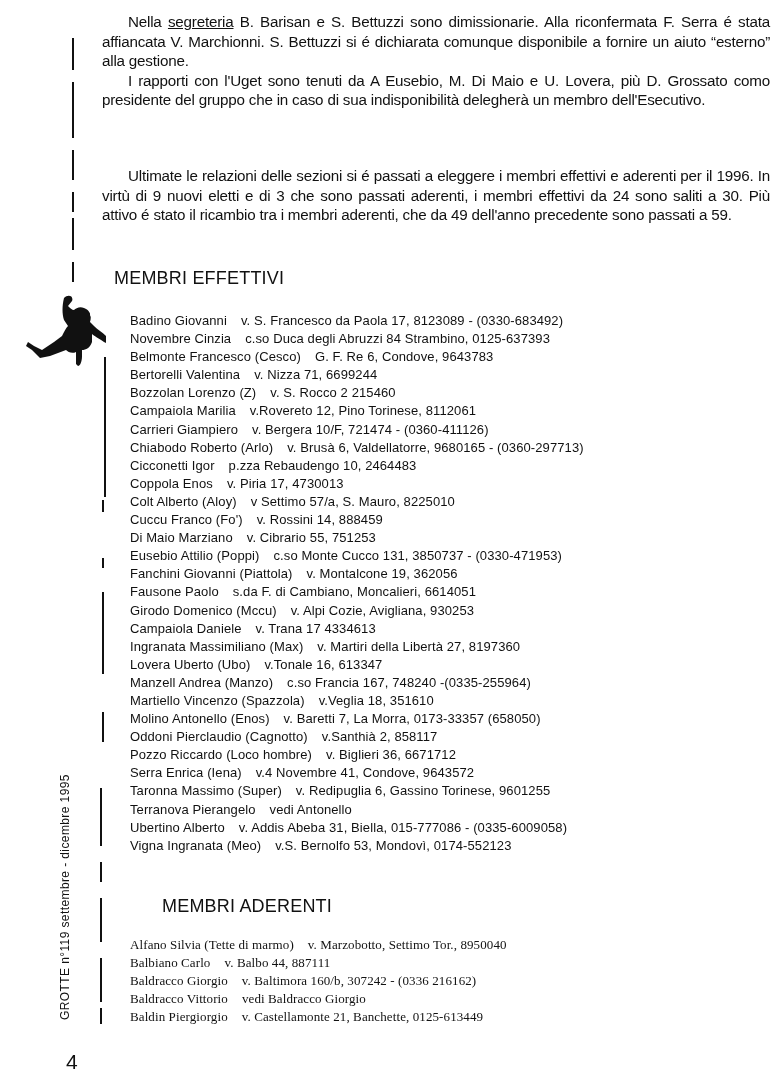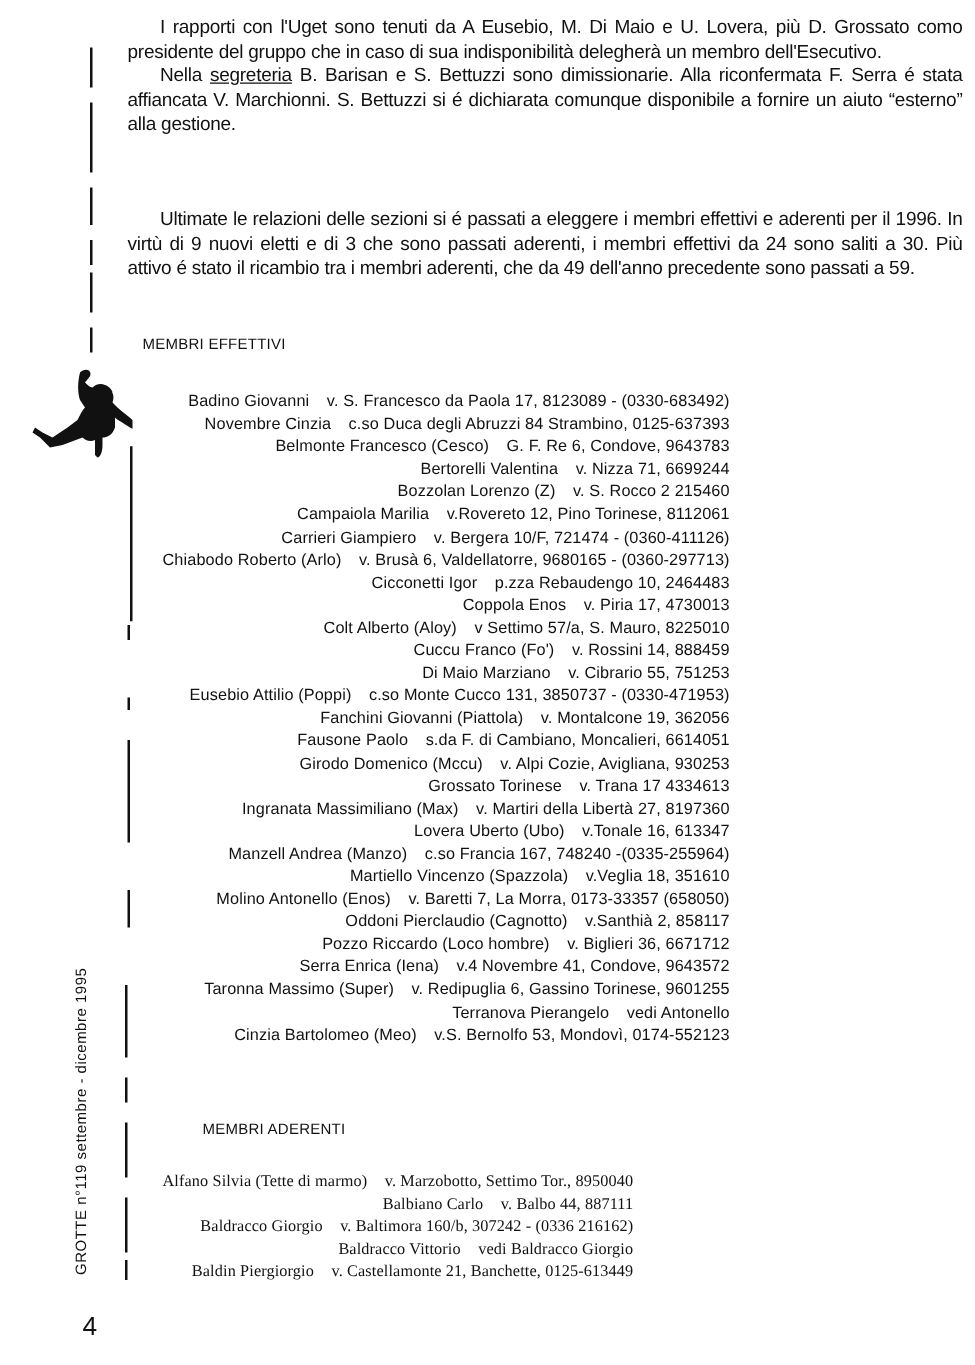--- a/index.html
+++ b/index.html
@@ -8,45 +8,45 @@
     font-family: "Liberation Sans", sans-serif; color: #111111;
   }
   .para {
     position: absolute; left: 102px; width: 668px;
     font-size: 15.2px; line-height: 19.6px; text-align: justify;
     letter-spacing: -0.2px;
   }
   .para p { margin: 0; text-indent: 26px; }
   .underline { text-decoration: underline; }
   .section-title {
-    position: absolute; font-size: 12px; letter-spacing: 0.2px; text-transform: uppercase;
+    position: absolute; font-size: 18px; letter-spacing: 0.2px; text-transform: uppercase;
   }
-  .list { position: absolute; left: 130px; margin: 0; padding: 0; list-style: none; text-align: right; }
+  .list { position: absolute; left: 130px; margin: 0; padding: 0; list-style: none; }
   .list li {
     font-size: 13px; line-height: 18.1px; white-space: nowrap; letter-spacing: 0.1px;
   }
   .list .nm { display: inline-block; }
   .list .gap { display: inline-block; width: 14px; }
   .vbar { position: absolute; width: 1.5px; background: #111; }
   .side-caption {
     position: absolute; left: 58px; top: 1020px;
     transform: rotate(-90deg); transform-origin: 0 0;
     font-size: 12px; letter-spacing: 0.4px; white-space: nowrap;
   }
   .page-num {
     position: absolute; left: 66px; top: 1050px; font-size: 21px;
   }
   .climber { position: absolute; left: 10px; top: 292px; width: 96px; height: 80px; }
 </style>
 </head>
 <body>
 
 <div class="para" style="top:12px;">
+  <p><span>Nella </span><span class="underline">segreteria</span><span> B. Barisan  e S. Bettuzzi sono dimissionarie. Alla riconfermata F. Serra é stata affiancata V. Marchionni. S. Bettuzzi si é dichiarata comunque disponibile a fornire un aiuto “esterno” alla gestione.</span></p>
   <p><span>I rapporti con l'Uget sono tenuti da A Eusebio, M. Di Maio e U. Lovera, più D. Grossato como presidente del gruppo che in caso di sua indisponibilità delegherà un membro dell'Esecutivo.</span></p>
-  <p><span>Nella </span><span class="underline">segreteria</span><span> B. Barisan  e S. Bettuzzi sono dimissionarie. Alla riconfermata F. Serra é stata affiancata V. Marchionni. S. Bettuzzi si é dichiarata comunque disponibile a fornire un aiuto “esterno” alla gestione.</span></p>
 </div>
 
 <div class="para" style="top:166px;">
   <p>Ultimate le relazioni delle sezioni si é passati a eleggere i membri effettivi e aderenti per il 1996. In virtù di 9 nuovi eletti e di 3 che sono passati aderenti, i membri effettivi da 24 sono saliti a 30. Più attivo é stato il ricambio tra i membri aderenti, che da 49 dell'anno precedente sono passati a 59.</p>
 </div>
 
 <div class="section-title" style="left:114px; top:268px;">MEMBRI EFFETTIVI</div>
 <ul class="list" id="list-effettivi" style="top:312px;">
     <li><span class="nm">Badino Giovanni</span><span class="gap"></span><span>v. S. Francesco da Paola 17,   8123089 - (0330-683492)</span></li>
     <li><span class="nm">Novembre Cinzia</span><span class="gap"></span><span>c.so Duca degli Abruzzi 84  Strambino, 0125-637393</span></li>
@@ -58,32 +58,33 @@
     <li><span class="nm">Chiabodo Roberto (Arlo)</span><span class="gap"></span><span>v. Brusà 6, Valdellatorre, 9680165 - (0360-297713)</span></li>
     <li><span class="nm">Cicconetti Igor</span><span class="gap"></span><span>p.zza Rebaudengo 10, 2464483</span></li>
     <li><span class="nm">Coppola Enos</span><span class="gap"></span><span>v. Piria 17, 4730013</span></li>
     <li><span class="nm">Colt  Alberto (Aloy)</span><span class="gap"></span><span>v  Settimo 57/a, S. Mauro, 8225010</span></li>
     <li><span class="nm">Cuccu Franco (Fo')</span><span class="gap"></span><span>v. Rossini 14, 888459</span></li>
     <li><span class="nm">Di Maio Marziano</span><span class="gap"></span><span>v. Cibrario 55, 751253</span></li>
     <li><span class="nm">Eusebio Attilio (Poppi)</span><span class="gap"></span><span>c.so Monte Cucco 131, 3850737 - (0330-471953)</span></li>
     <li><span class="nm">Fanchini Giovanni (Piattola)</span><span class="gap"></span><span>v. Montalcone 19, 362056</span></li>
     <li><span class="nm">Fausone Paolo</span><span class="gap"></span><span>s.da F. di Cambiano, Moncalieri, 6614051</span></li>
     <li><span class="nm">Girodo Domenico (Mccu)</span><span class="gap"></span><span>v. Alpi Cozie, Avigliana, 930253</span></li>
-    <li><span class="nm">Grossato Torinese</span><span class="gap"></span><span>v. Trana 17  4334613</span></li>
+    <li><span class="nm">Campaiola Daniele</span><span class="gap"></span><span>v. Trana 17  4334613</span></li>
     <li><span class="nm">Ingranata Massimiliano (Max)</span><span class="gap"></span><span>v. Martiri della Libertà 27, 8197360</span></li>
     <li><span class="nm">Lovera Uberto (Ubo)</span><span class="gap"></span><span>v.Tonale 16, 613347</span></li>
     <li><span class="nm">Manzell  Andrea (Manzo)</span><span class="gap"></span><span>c.so Francia 167, 748240 -(0335-255964)</span></li>
     <li><span class="nm">Martiello Vincenzo (Spazzola)</span><span class="gap"></span><span>v.Veglia 18, 351610</span></li>
     <li><span class="nm">Molino Antonello (Enos)</span><span class="gap"></span><span>v. Baretti 7, La Morra, 0173-33357   (658050)</span></li>
     <li><span class="nm">Oddoni Pierclaudio (Cagnotto)</span><span class="gap"></span><span>v.Santhià 2, 858117</span></li>
     <li><span class="nm">Pozzo Riccardo (Loco hombre)</span><span class="gap"></span><span>v. Biglieri 36, 6671712</span></li>
     <li><span class="nm">Serra Enrica (Iena)</span><span class="gap"></span><span>v.4 Novembre 41, Condove, 9643572</span></li>
     <li><span class="nm">Taronna Massimo (Super)</span><span class="gap"></span><span>v. Redipuglia 6, Gassino Torinese, 9601255</span></li>
     <li><span class="nm">Terranova Pierangelo</span><span class="gap"></span><span>vedi Antonello</span></li>
-    <li><span class="nm">Cinzia Bartolomeo (Meo)</span><span class="gap"></span><span>v.S. Bernolfo 53, Mondovì, 0174-552123</span></li>
+    <li><span class="nm">Ubertino Alberto</span><span class="gap"></span><span>v. Addis Abeba 31, Biella, 015-777086 - (0335-6009058)</span></li>
+    <li><span class="nm">Vigna Ingranata (Meo)</span><span class="gap"></span><span>v.S. Bernolfo 53, Mondovì, 0174-552123</span></li>
   </ul>
 
 <div class="section-title" style="left:130px; top:896px;margin-left:32px;">MEMBRI ADERENTI</div>
 <ul class="list" id="list-aderenti" style="top:936px;font-family:Liberation Serif, serif;">
     <li><span class="nm">Alfano Silvia (Tette di marmo)</span><span class="gap"></span><span>v. Marzobotto, Settimo Tor., 8950040</span></li>
     <li><span class="nm">Balbiano Carlo</span><span class="gap"></span><span>v. Balbo 44, 887111</span></li>
     <li><span class="nm">Baldracco Giorgio</span><span class="gap"></span><span>v. Baltimora 160/b, 307242 - (0336 216162)</span></li>
     <li><span class="nm">Baldracco Vittorio</span><span class="gap"></span><span>vedi Baldracco Giorgio</span></li>
     <li><span class="nm">Baldin Piergiorgio</span><span class="gap"></span><span>v. Castellamonte 21, Banchette, 0125-613449</span></li>
   </ul>

